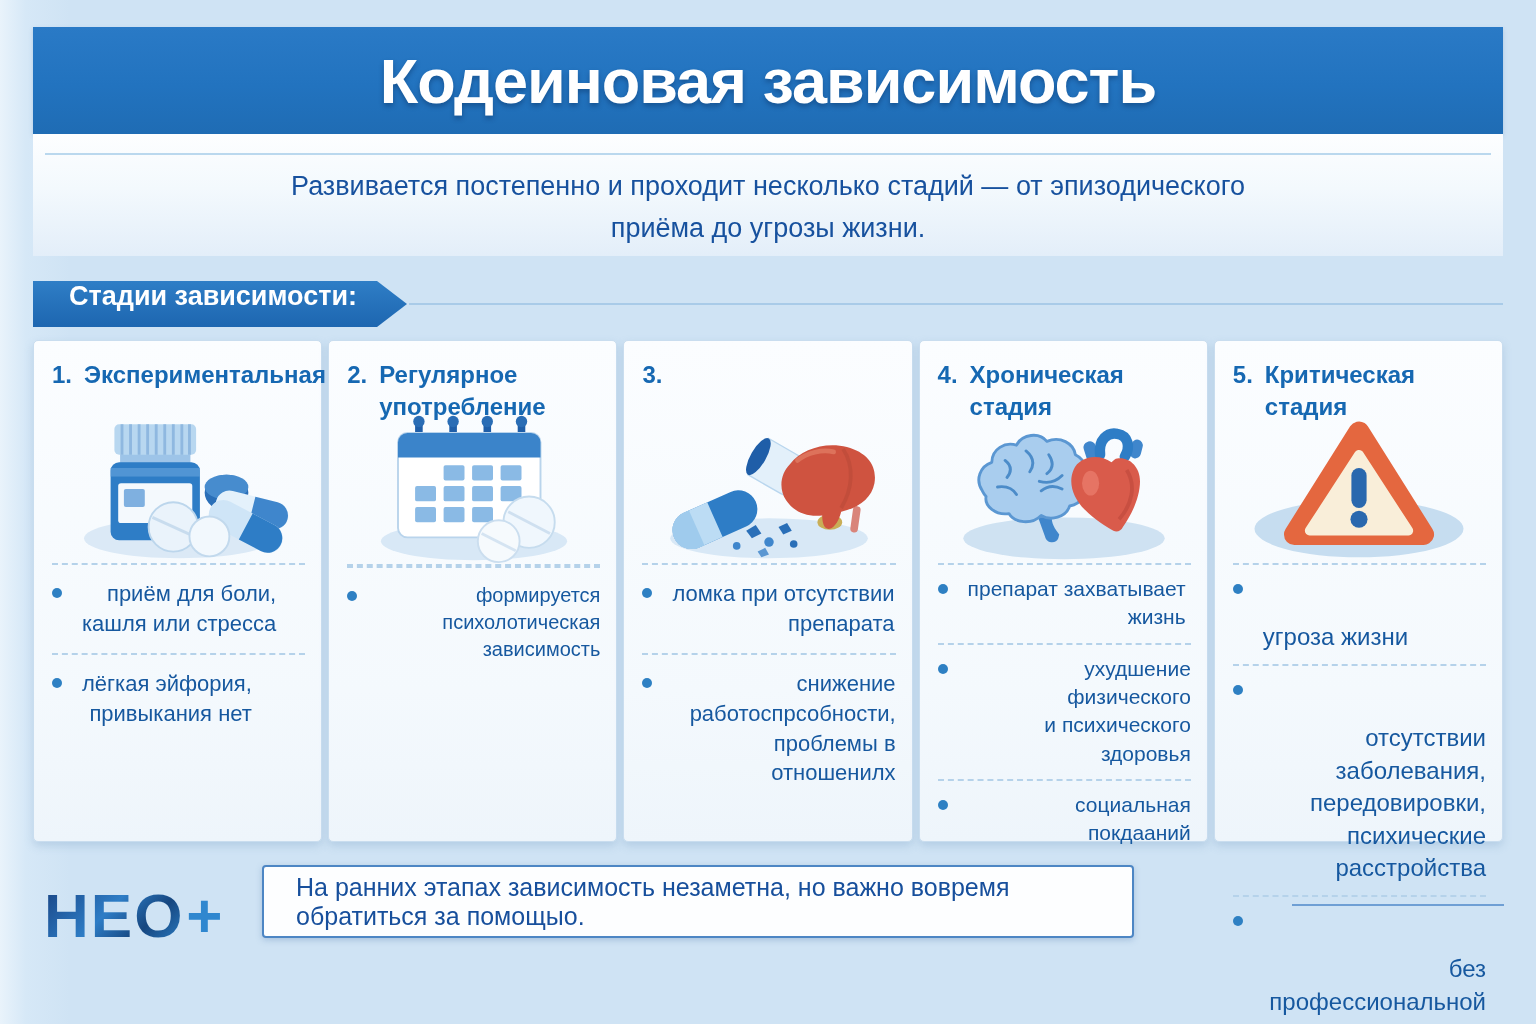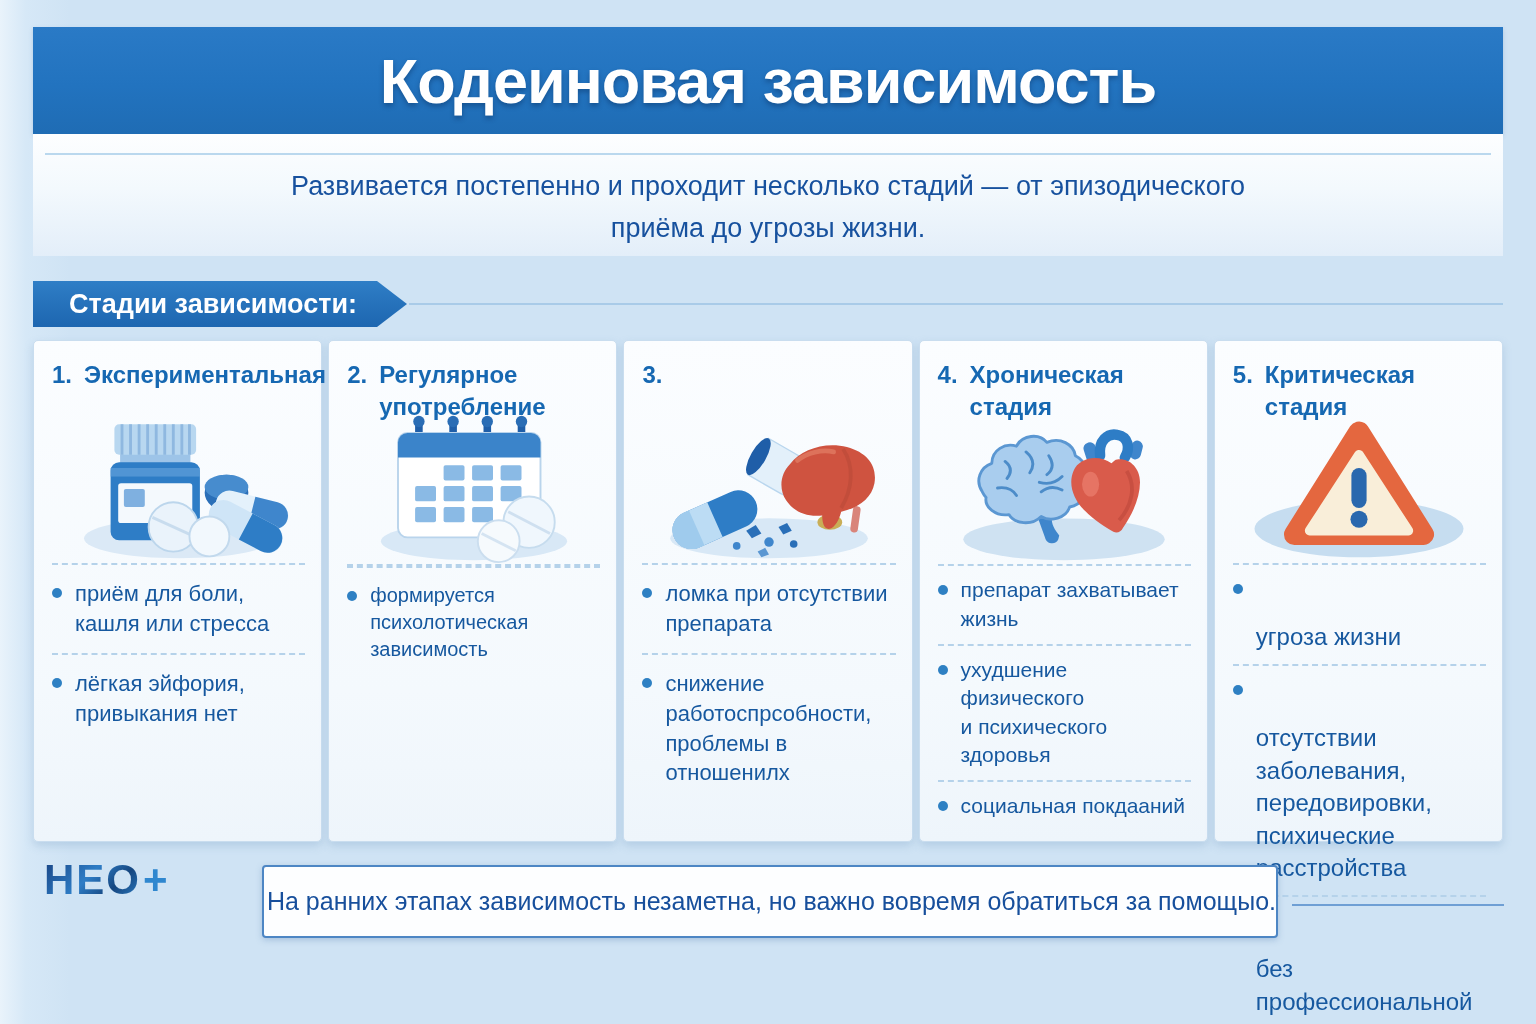--- a/index.html
+++ b/index.html
@@ -29,61 +29,61 @@
   .subtitle-rule{position:absolute;left:12px;right:12px;top:19px;height:2px;background:#bad8ee;}
   .subtitle-text{
     position:absolute;top:32px;left:0;width:100%;text-align:center;
     color:#17519e;font-size:27px;line-height:1.55;white-space:pre-line;font-weight:500;
   }
   
   .stage-banner{
     position:absolute;left:33px;top:281px;width:374px;height:46px;box-sizing:border-box;
     background:linear-gradient(180deg,#2f7ec6 0%,#1d66b0 100%);
     clip-path:polygon(0 0,calc(100% - 30px) 0,100% 50%,calc(100% - 30px) 100%,0 100%);
-    display:flex;align-items:center;padding:0 44px 0 36px;
+    display:flex;padding:0 44px 0 36px;
     color:#fff;font-size:27px;font-weight:bold;
   }
   .section-line{position:absolute;left:409px;top:303px;width:1094px;height:2px;background:#a9cbe8;}
   
   .cards{position:absolute;left:33px;top:340px;width:1470px;height:502px;display:flex;gap:6px;}
   .card{
     flex:1;box-sizing:border-box;min-width:0;
     background:linear-gradient(180deg,#fbfdff 0%,#f4f9fd 70%,#eef5fb 100%);
     border:1px solid #c9ddef;border-radius:5px;
     box-shadow:0 4px 8px rgba(110,150,190,.28);
     padding:18px 16px 0 18px;display:flex;flex-direction:column;
   }
   .card-title{display:flex;margin:0;color:#1668b2;font-weight:bold;font-size:24px;line-height:1.32;min-height:62px;}
   .card-title .num{flex:0 0 32px;}
   .card-title .t{white-space:pre-line;}
   .icon-wrap{height:142px;display:flex;align-items:flex-end;justify-content:center;}
   .icon-wrap svg{height:152px;width:auto;}
   .divider{border-top:2px dashed #b5d2ea;margin:0;}
-  .bullet{display:flex;gap:13px;padding:14px 0 15px;color:#16589f;font-size:22px;line-height:1.35;}
+  .bullet{display:flex;gap:20px;padding:14px 0 15px;color:#16589f;font-size:22px;line-height:1.35;text-align:right;}
   .bullet .dot{flex:0 0 10px;width:10px;height:10px;border-radius:50%;background:#2e80c3;margin-top:9px;}
   .bullet .bt{white-space:pre-line;}
   .card.c2 .bullet .bt{font-size:20px;}
   .card.dense .bullet{padding:10px 0 11px;font-size:21px;}
   .card.c5 .bullet .bt{font-size:24px;margin-top:46px;}
   
   .logo{
-    position:absolute;left:44px;top:856px;font-size:42px;font-weight:900;letter-spacing:2px;
+    position:absolute;left:44px;top:880px;font-size:62px;font-weight:900;letter-spacing:2px;
     color:#1e5fa9;display:flex;align-items:center;
   }
   .logo .word{
     background:linear-gradient(135deg,#173f7e 0%,#2e7dc6 45%,#16467f 70%,#2f87d0 100%);
     -webkit-background-clip:text;background-clip:text;-webkit-text-fill-color:transparent;
   }
   .logo .plus{color:#2f87cf;-webkit-text-fill-color:#2f87cf;margin-left:2px;font-weight:900;}
   .footer-box{
-    position:absolute;left:262px;top:865px;width:1016px;height:73px;box-sizing:border-box;
+    position:absolute;left:262px;top:865px;width:872px;height:73px;box-sizing:border-box;
     background:#fdfeff;border:2px solid #4d86c4;border-radius:4px;
     box-shadow:0 2px 6px rgba(90,130,180,.35);
-    display:flex;align-items:center;justify-content:flex-end;
-    color:#174f9c;font-size:25px;
+    display:flex;align-items:center;justify-content:center;
+    color:#174f9c;font-size:25px;padding-left:32px;
   }
   .footer-line{position:absolute;left:1292px;top:904px;width:212px;height:2px;background:#6f9fd4;}
 </style>
 </head>
 <body>
 
 <header class="header">
   <h1>Кодеиновая зависимость</h1>
 </header>
 

